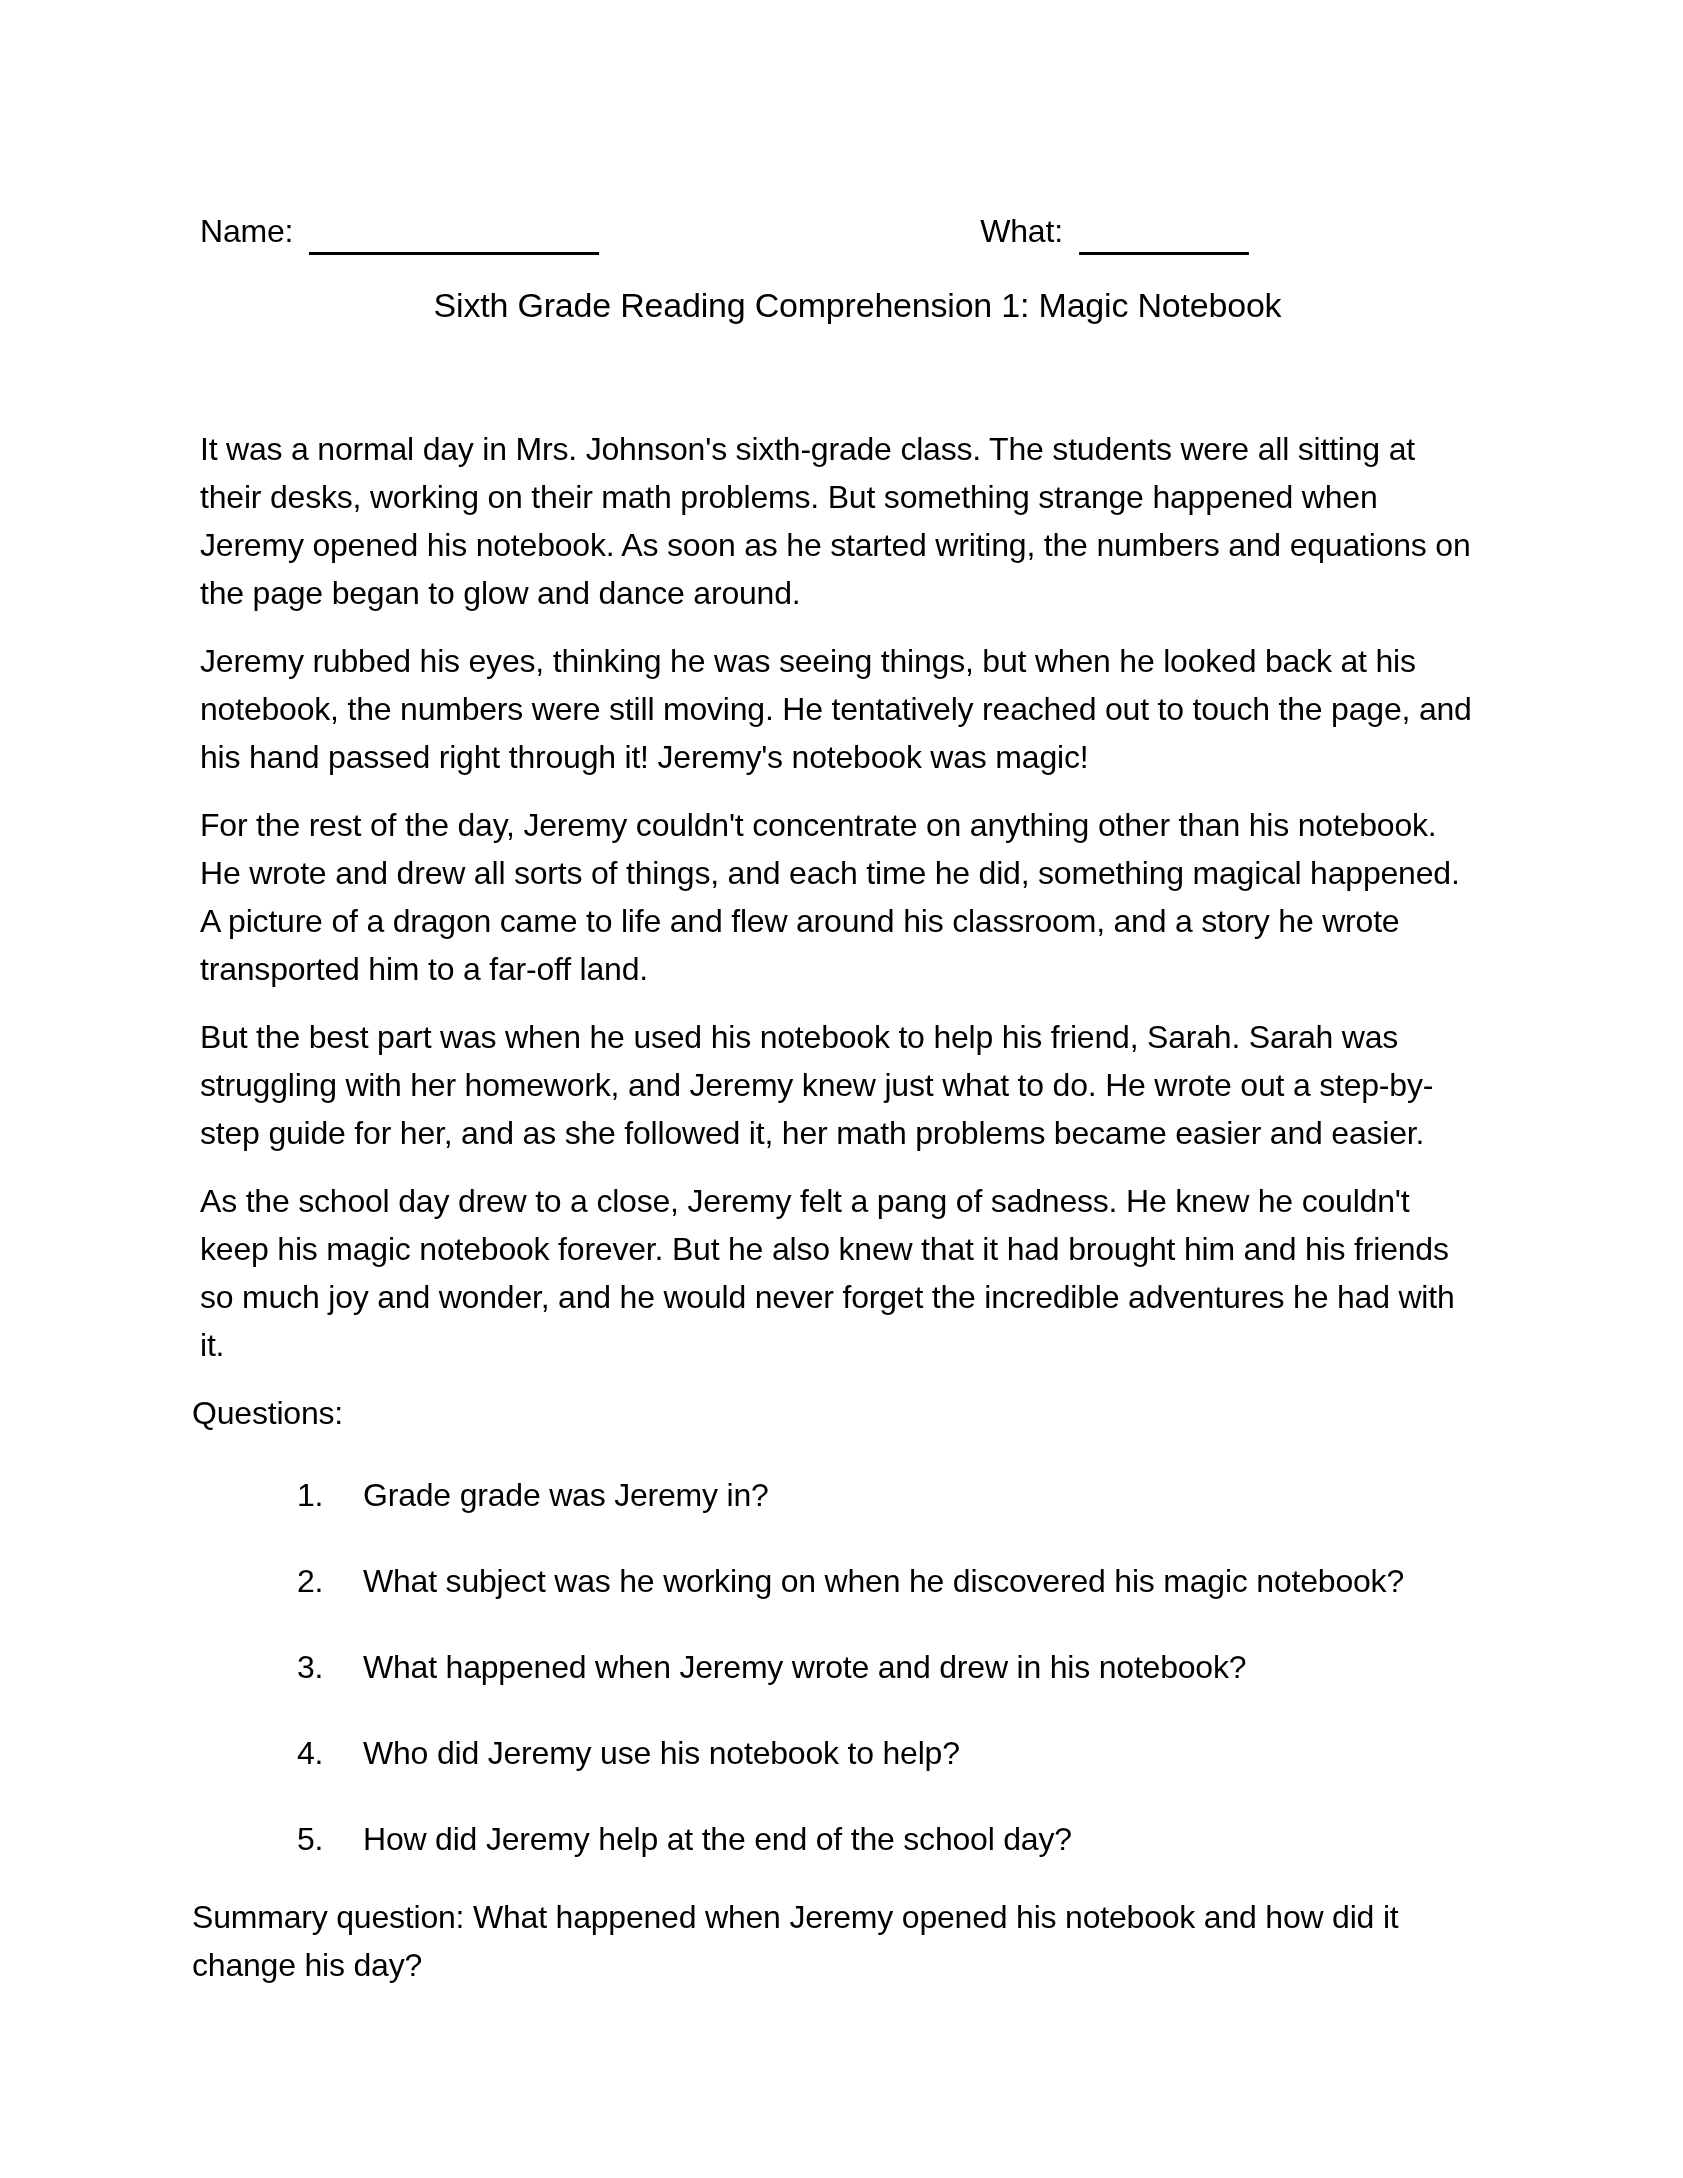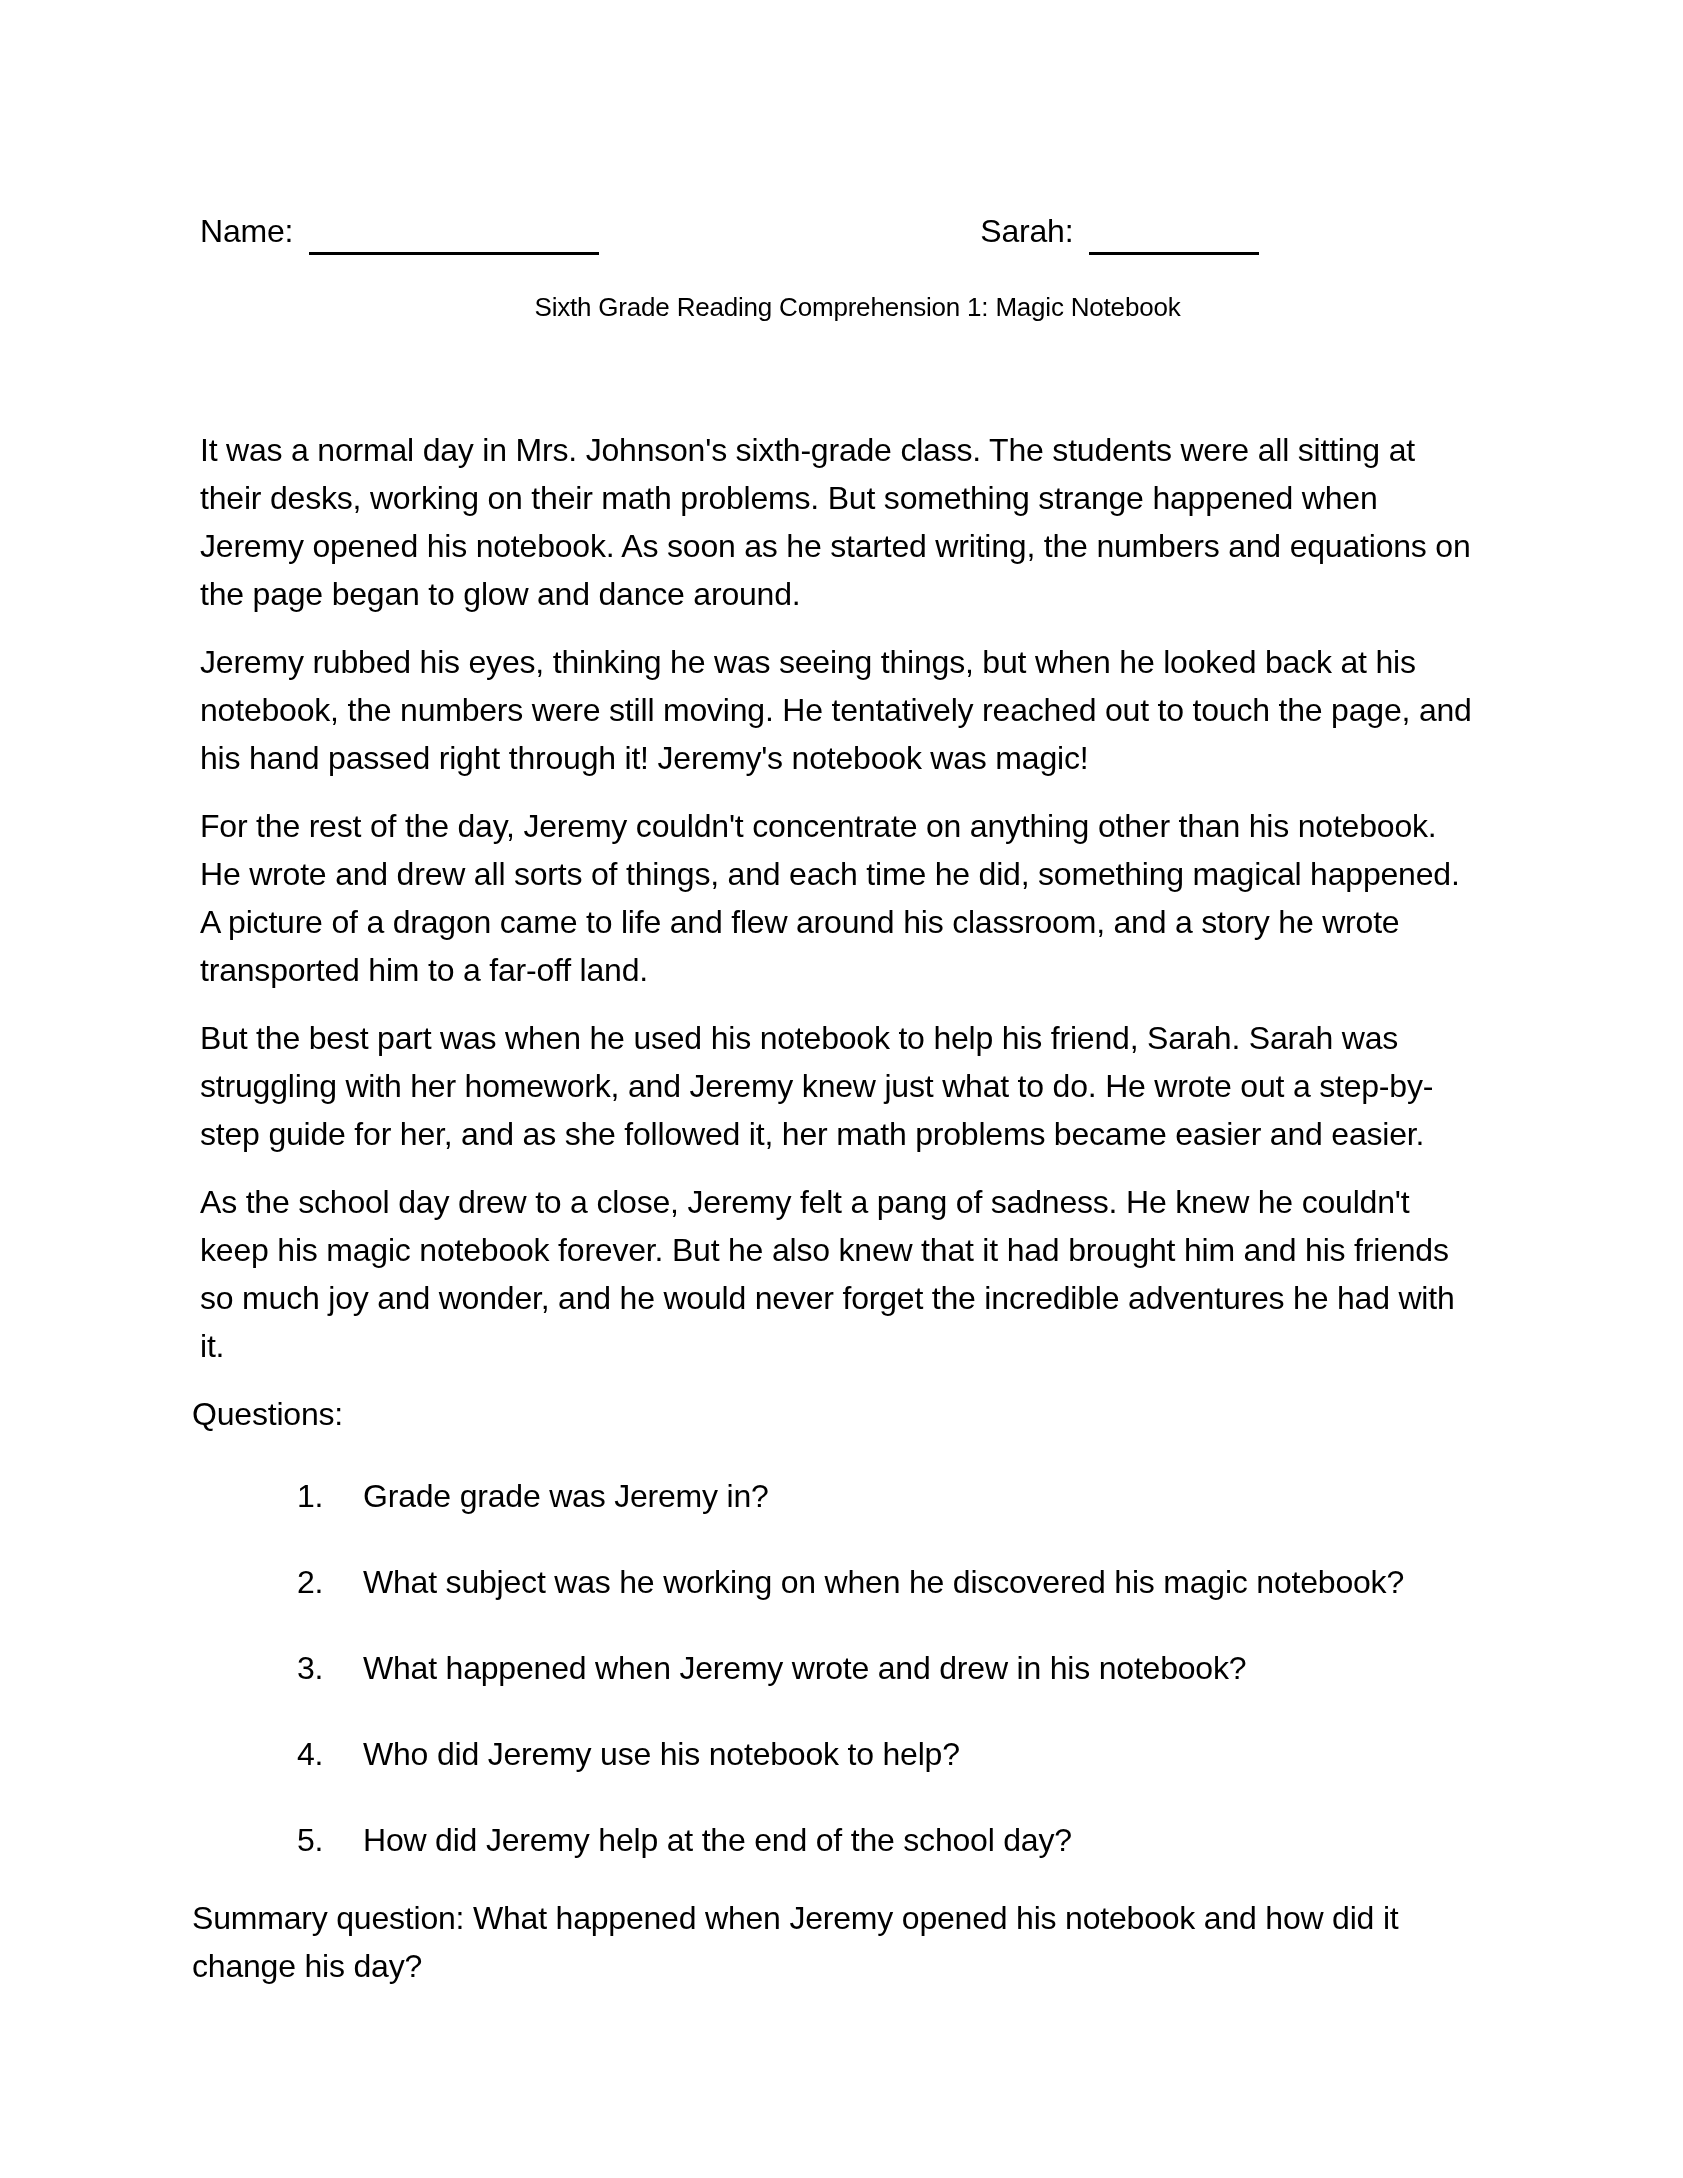--- a/index.html
+++ b/index.html
@@ -35,21 +35,21 @@
   .date-label { margin-left: 373px; }
   .date-blank { width: 170px; margin-left: 8px; }
   
   .title-wrap {
     margin-left: -160px;
     margin-right: -198px;
     margin-top: 18px;
     text-align: center;
   }
   .title {
-    font-size: 26px;
+    font-size: 34px;
     line-height: 48px;
     display: inline;
   }
   
   .passage p {
     margin-bottom: 20px;
   }
   .passage p.first {
     margin-top: 95px;
   }
@@ -82,21 +82,21 @@
   }
 </style>
 </head>
 <body>
 
 <div class="content">
 
   <div class="header-row">
     <span>Name:</span>
     <span class="blank-line name-blank"></span>
-    <span class="date-label">Sarah:</span>
+    <span class="date-label">What:</span>
     <span class="blank-line date-blank"></span>
   </div>
 
   <div class="title-wrap">
     <span class="title">Sixth Grade Reading Comprehension 1: Magic Notebook</span>
   </div>
 
   <div class="passage">
     <p class="first">It was a normal day in Mrs. Johnson's sixth-grade class. The students were all sitting at their desks, working on their math problems. But something strange happened when Jeremy opened his notebook. As soon as he started writing, the numbers and equations on the page began to glow and dance around.</p>
     <p>Jeremy rubbed his eyes, thinking he was seeing things, but when he looked back at his notebook, the numbers were still moving. He tentatively reached out to touch the page, and his hand passed right through it! Jeremy's notebook was magic!</p>

